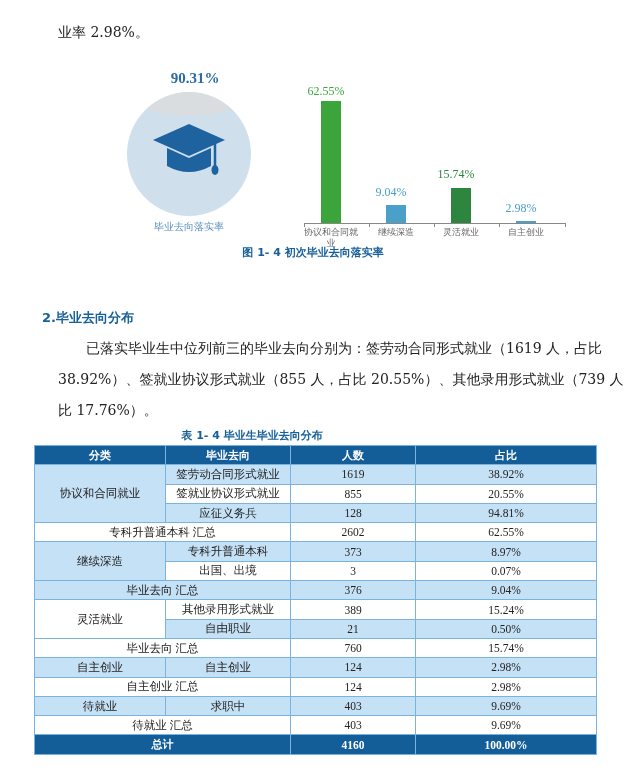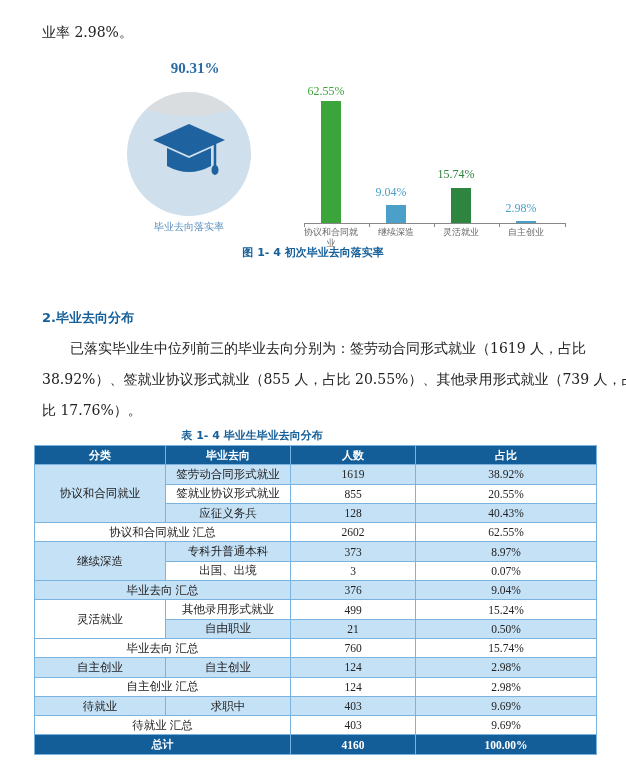--- a/index.html
+++ b/index.html
@@ -1,22 +1,22 @@
 <!DOCTYPE html>
 <html><head>
 <meta charset="utf-8">
 <style>
   html, body { margin:0; padding:0; background:#ffffff; }
   body { width:626px; height:781px; position:relative; overflow:hidden;
          font-family:"DejaVu Serif","Liberation Serif",serif; color:#222; }
-  .p-line { position:absolute; font-size:14px; color:#222; white-space:nowrap; }
+  .p-line { position:absolute; font-size:14px; color:#222; white-space:nowrap;margin-left:16px; }
   #intro { left:42px; top:24px; }
 
   
-  #gauge-value { position:absolute; left:155px; top:60px; width:80px; text-align:center;
+  #gauge-value { position:absolute; left:155px; top:70px; width:80px; text-align:center;
                  font-size:15px; font-weight:bold; color:#2a6aa6; font-family:"Liberation Serif",serif; }
   #gauge-circle { position:absolute; left:127px; top:92px; width:124px; height:124px; border-radius:50%;
                   background:#cfdfec; overflow:hidden; }
   #gauge-top { position:absolute; left:0; top:-6px; width:124px; height:30px;
                background:#dcdcdc; border-radius:0 0 60% 60%/0 0 100% 100%; opacity:0.8; }
   #cap-icon { position:absolute; left:24px; top:30px; width:76px; height:64px; }
   #gauge-label { position:absolute; left:128px; top:220px; width:122px; text-align:center;
                  font-size:10px; color:#5a8fbf; }
 
   #bar-chart { position:absolute; left:296px; top:78px; width:280px; height:165px; }
@@ -123,24 +123,24 @@
       <td class="blue">38.92%</td>
     </tr>
     <tr>
       <td class="white">签就业协议形式就业</td>
       <td class="white">855</td>
       <td class="white">20.55%</td>
     </tr>
     <tr>
       <td class="blue">应征义务兵</td>
       <td class="blue">128</td>
-      <td class="blue">40.43%</td>
-    </tr>
-    <tr>
-      <td class="white" colspan="2">协议和合同就业 汇总</td>
+      <td class="blue">94.81%</td>
+    </tr>
+    <tr>
+      <td class="white" colspan="2">专科升普通本科 汇总</td>
       <td class="white">2602</td>
       <td class="white">62.55%</td>
     </tr>
 
     <tr>
       <td class="blue" rowspan="2">继续深造</td>
       <td class="blue">专科升普通本科</td>
       <td class="blue">373</td>
       <td class="blue">8.97%</td>
     </tr>
@@ -151,21 +151,21 @@
     </tr>
     <tr>
       <td class="blue" colspan="2">毕业去向 汇总</td>
       <td class="blue">376</td>
       <td class="blue">9.04%</td>
     </tr>
 
     <tr>
       <td class="white" rowspan="2">灵活就业</td>
       <td class="white">其他录用形式就业</td>
-      <td class="white">499</td>
+      <td class="white">389</td>
       <td class="white">15.24%</td>
     </tr>
     <tr>
       <td class="blue">自由职业</td>
       <td class="blue">21</td>
       <td class="blue">0.50%</td>
     </tr>
     <tr>
       <td class="white" colspan="2">毕业去向 汇总</td>
       <td class="white">760</td>

